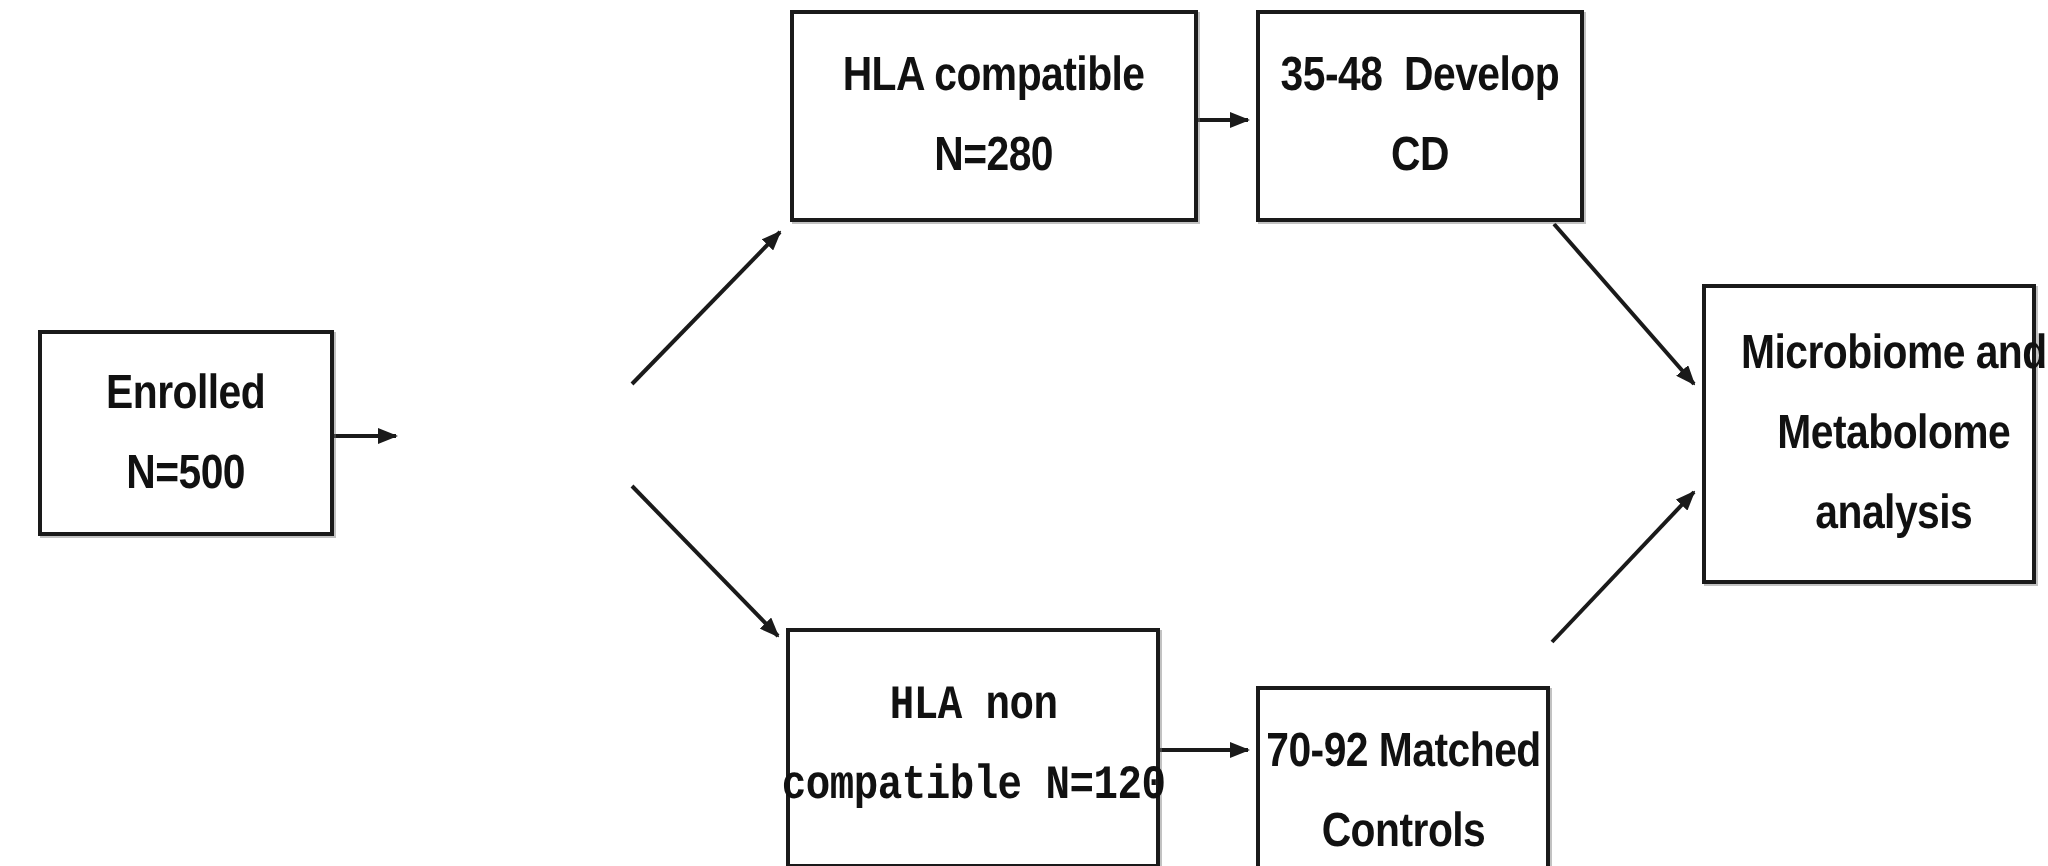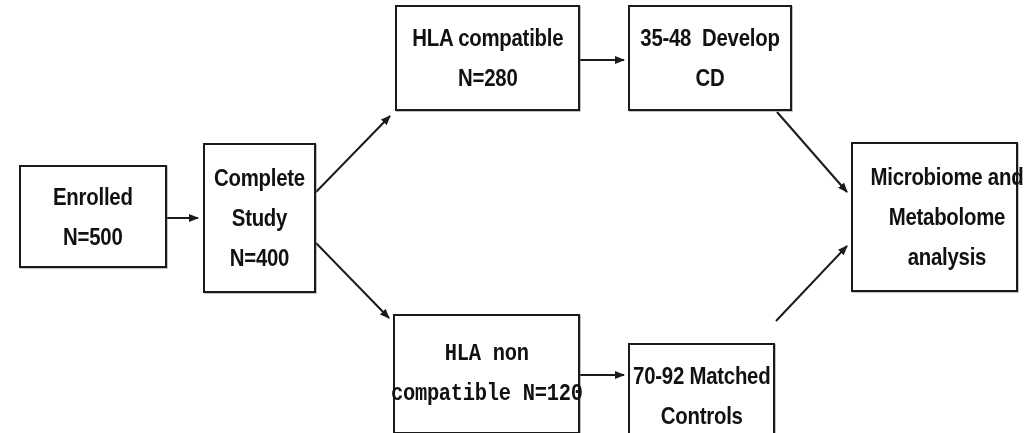--- a/index.html
+++ b/index.html
@@ -39,21 +39,21 @@
     color: #111111;
     text-align: center;
     white-space: pre;
     letter-spacing: -0.3px;
     transform: scaleX(0.85);
     transform-origin: center;
   }
   
   .n-enrolled          { left: 19px;   top: 165px; width: 148px; height: 103px; }
   .n-complete-study    { left: 203px; top: 143px; width: 113px; height: 150px; }
-  .n-hla-compatible    { left: 395px; top: 5px;   width: 185px; height: 106px; }
+  .n-hla-compatible    { left: 395px; top: 5px;   width: 204px; height: 106px; }
   .n-develop-cd        { left: 628px; top: 5px;   width: 164px; height: 106px; }
   .n-hla-non-compatible{ left: 393px; top: 314px; width: 187px; height: 120px; font-family: Liberation Mono, monospace; }
   .n-matched-controls  { left: 628px; top: 322px; width: 147px; height: 106px; margin-top: 21px; }
   .n-microbiome        { left: 851px; top: 142px; width: 167px; height: 150px; padding-left: 25px; }
 </style>
 </head>
 <body>
 
 <div class="canvas">
 
@@ -70,25 +70,20 @@
     <line x1="580" y1="375" x2="624" y2="375" stroke="#1a1a1a" stroke-width="2" marker-end="url(#ah)"></line>
     <line x1="777" y1="112" x2="847" y2="192" stroke="#1a1a1a" stroke-width="2" marker-end="url(#ah)"></line>
     <line x1="776" y1="321" x2="847" y2="246" stroke="#1a1a1a" stroke-width="2" marker-end="url(#ah)"></line>
   </svg>
 
   <div class="node n-enrolled">
     <div class="box-label">Enrolled
 N=500</div>
   </div>
 
-  <div class="node n-complete-study">
-    <div class="box-label">Complete
-Study
-N=400</div>
-  </div>
 
   <div class="node n-hla-compatible">
     <div class="box-label">HLA compatible
 N=280</div>
   </div>
 
   <div class="node n-develop-cd">
     <div class="box-label">35-48  Develop
 CD</div>
   </div>

